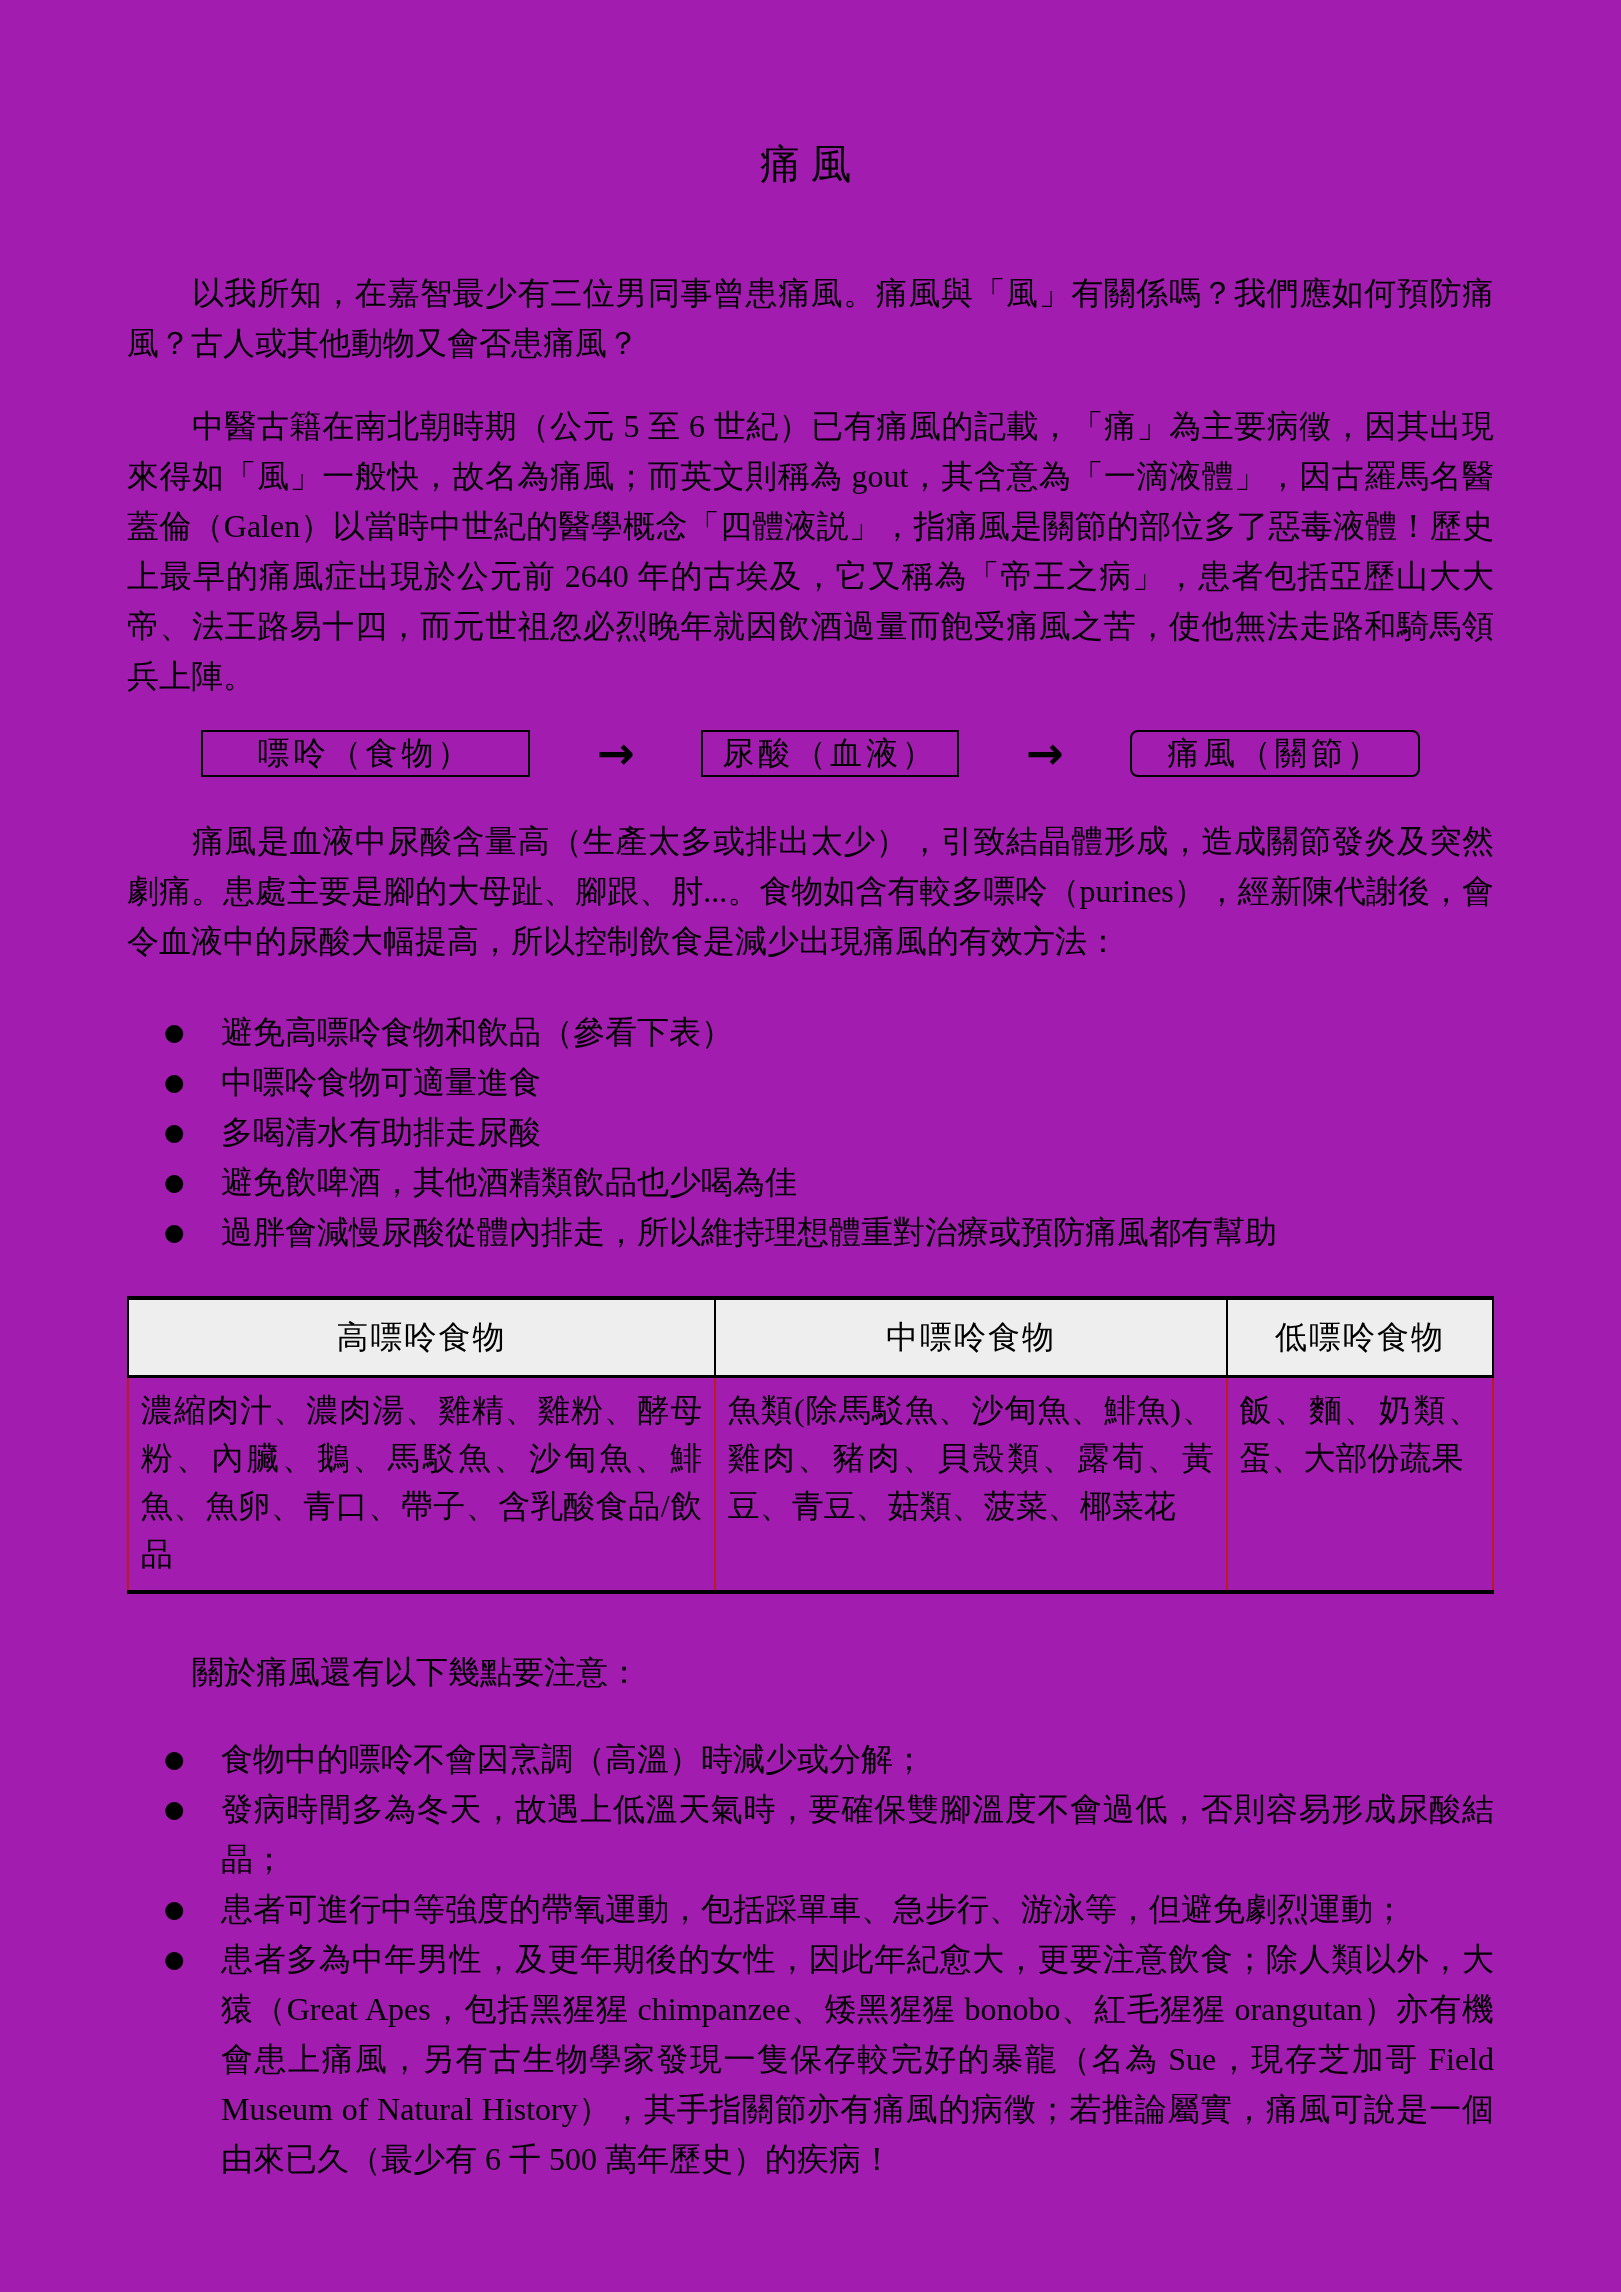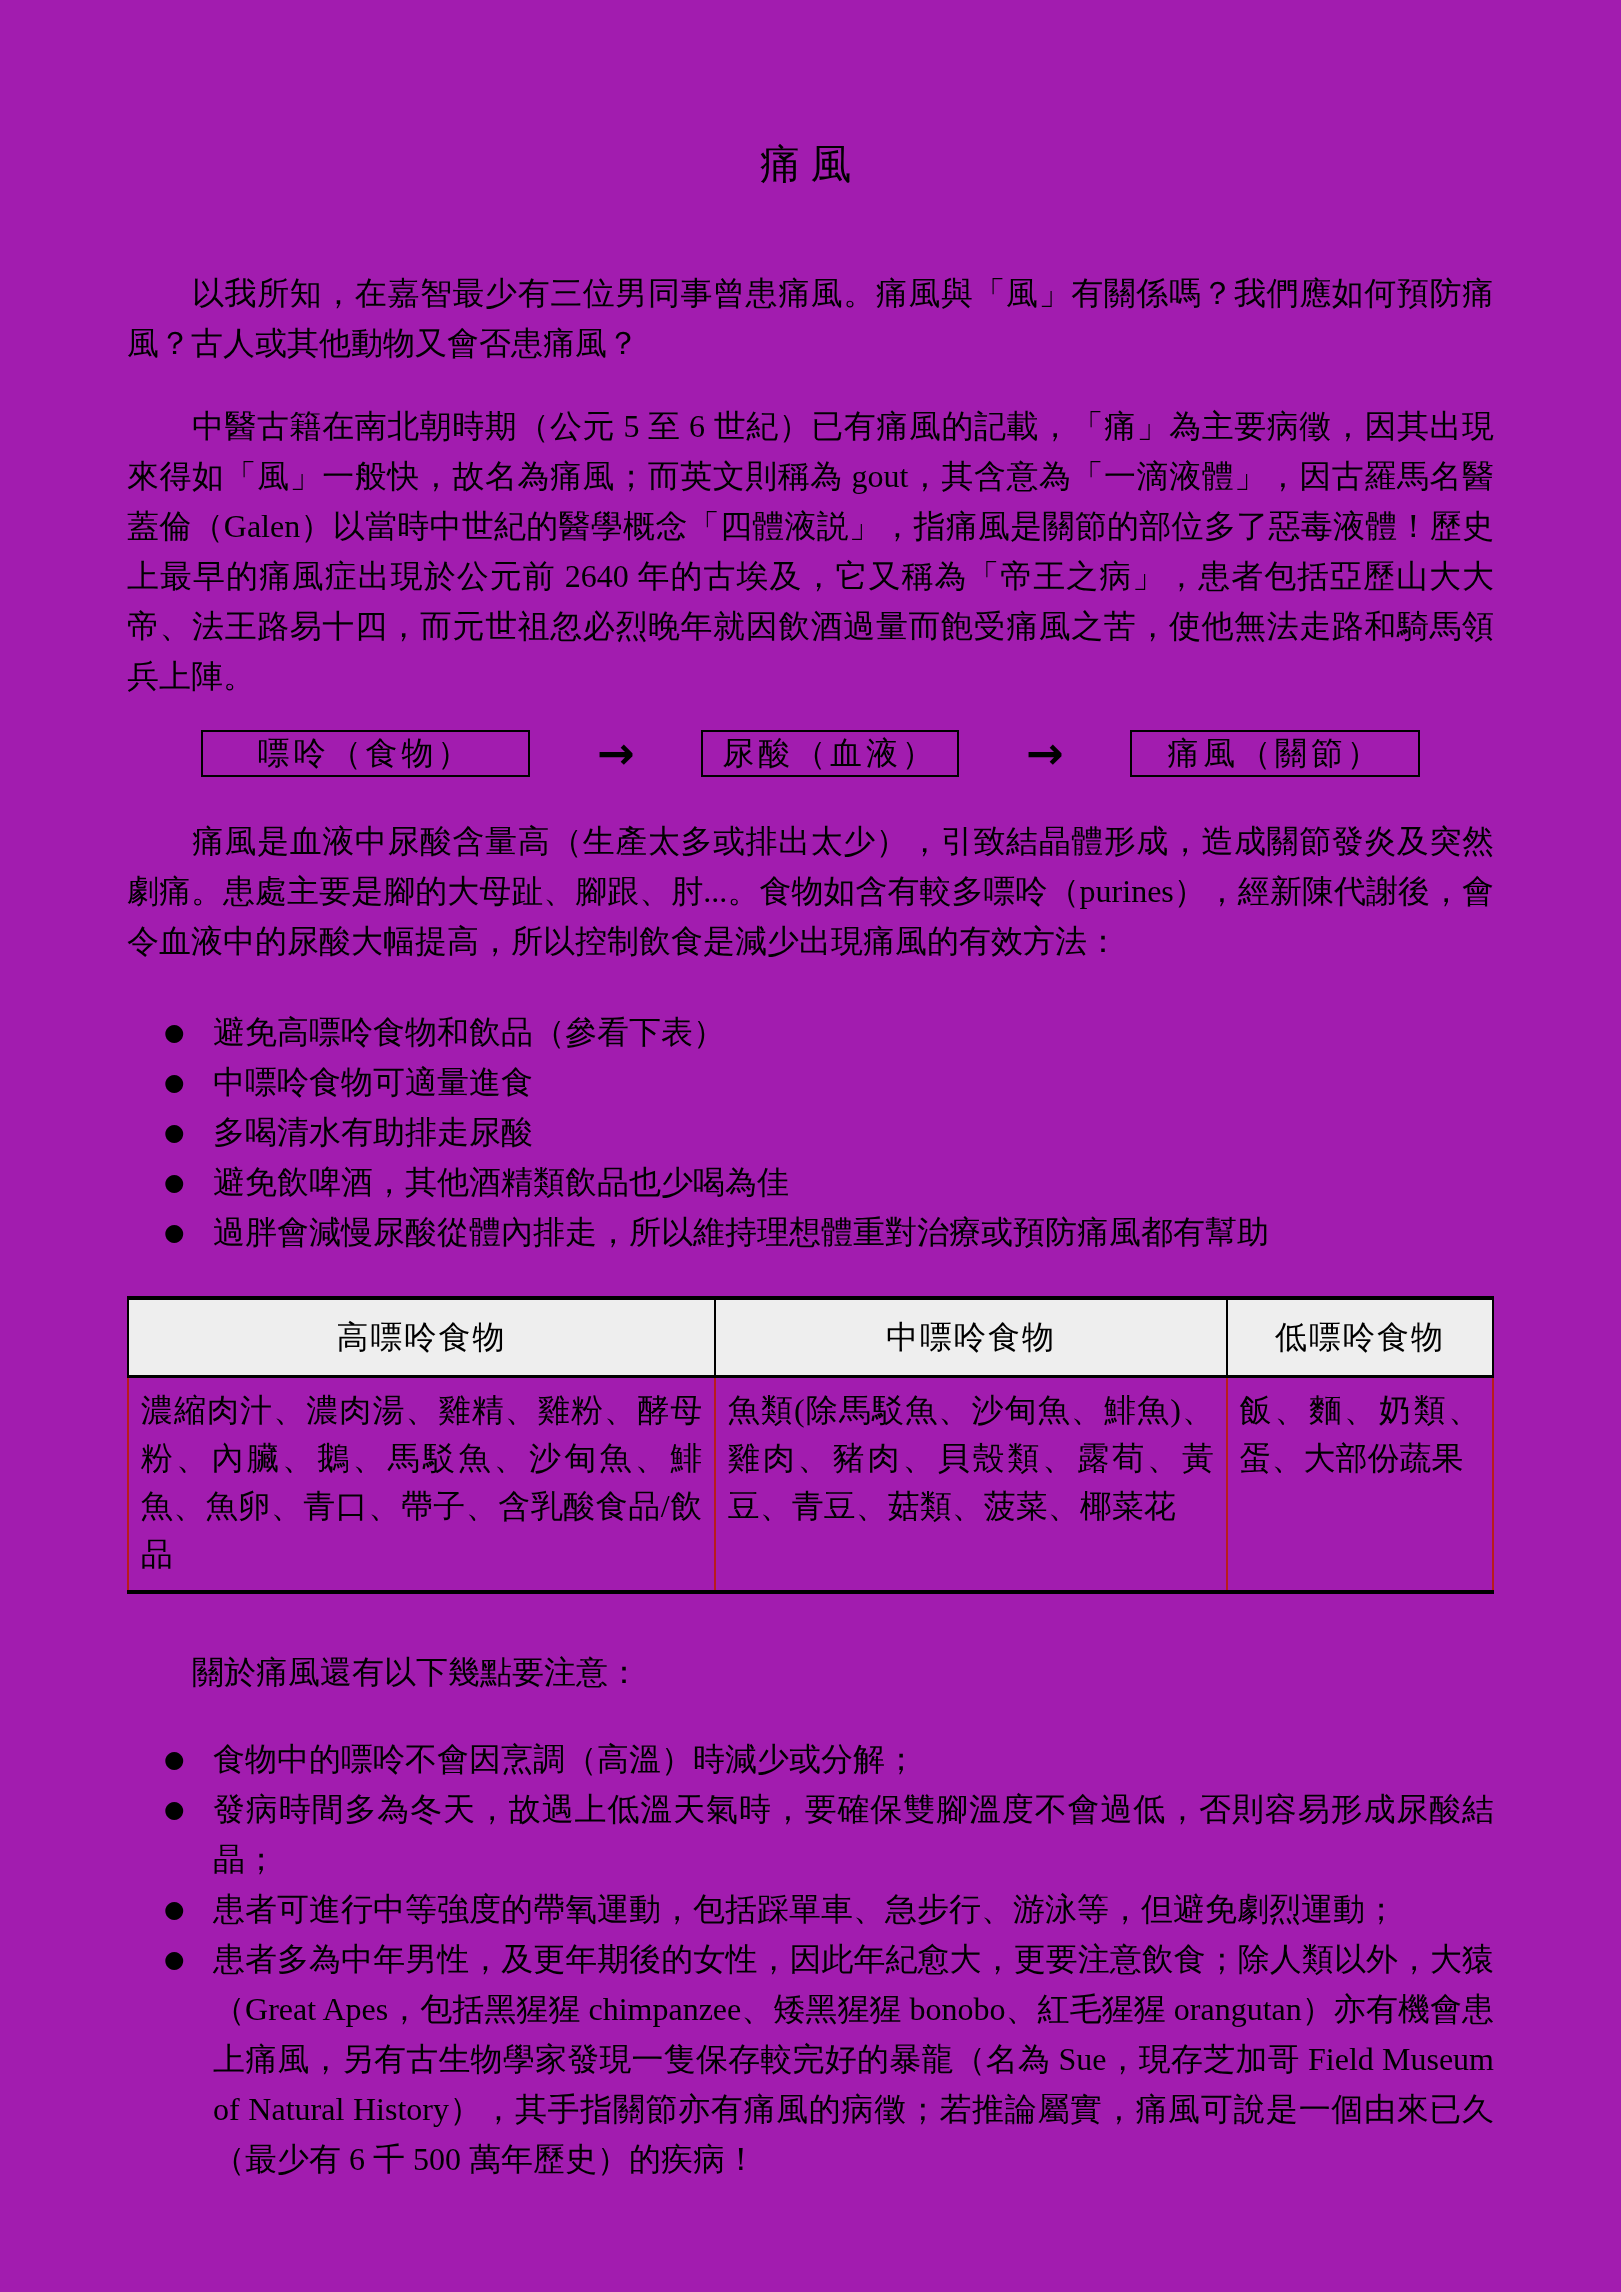--- a/index.html
+++ b/index.html
@@ -32,37 +32,37 @@
     padding:0 74px;margin:0 0 39px 0;gap:48px;
   }
   .flow-box{
     border:2.9px solid #000;
     height:47px;display:flex;align-items:center;justify-content:center;
     font-size:32px;letter-spacing:3.9px;
     box-sizing:border-box;
   }
   .flow-box.b1{width:329px;}
   .flow-box.b2{width:258px;}
-  .flow-box.b3{width:290px;}
+  .flow-box.b3{width:290px;border-radius:8px;}
   .flow-arrow{
     font-size:45px;font-weight:bold;line-height:47px;
     font-family:"DejaVu Sans",sans-serif;
   }
   ul.bullets{
     list-style:none;margin:0 0 39px 0;padding:0 0 0 37px;
   }
   ul.bullets li{
     display:flex;align-items:flex-start;
     font-size:32px;line-height:50px;text-align:justify;
   }
   ul.bullets .bullet{
     flex:0 0 49px;font-size:23.5px;line-height:50px;
     font-family:"DejaVu Sans",sans-serif;
   }
-  ul.bullets .li-text{flex:1;}
+  ul.bullets .li-text{flex:1;margin-left:8px;}
   table.purine{
     width:100%;border-collapse:collapse;
     margin:0 0 53px 0;
     border:2.9px solid #000;
     border-top-width:4.9px;border-bottom-width:4.9px;
   }
   table.purine th{
     background:var(--hdr-bg,#eeeeee);
     border:2px solid #000;border-bottom-width:3.9px;
     font-size:32px;font-weight:normal;

